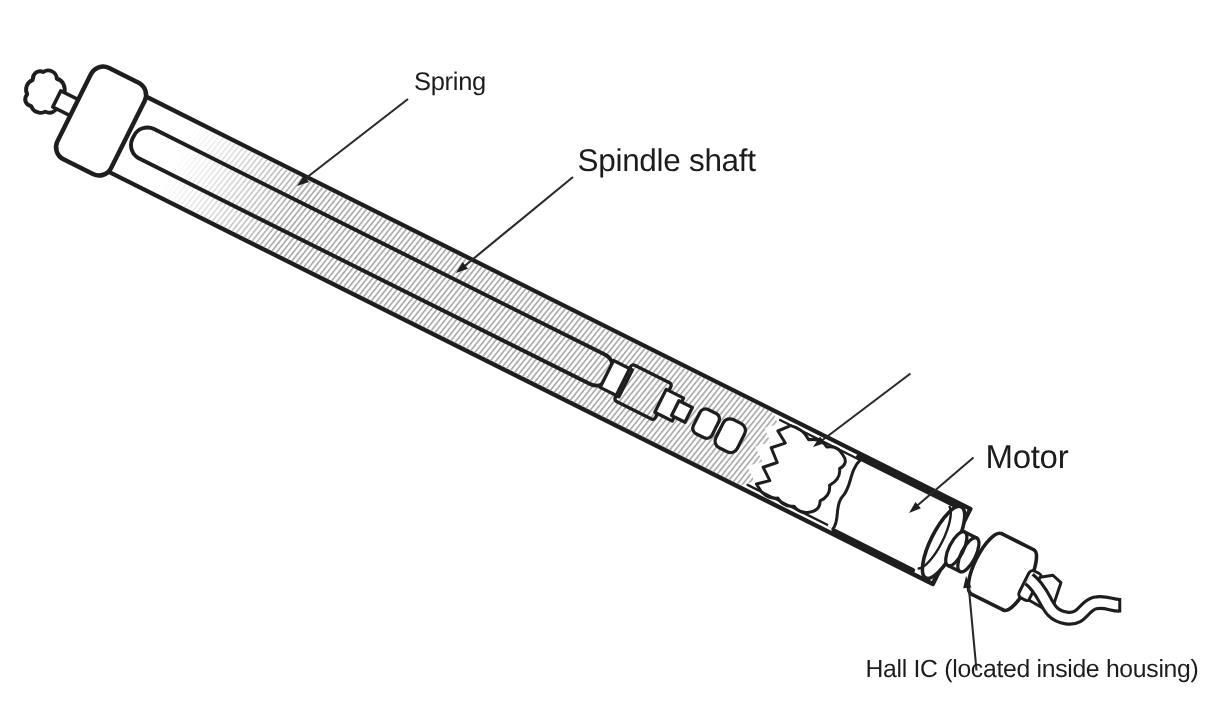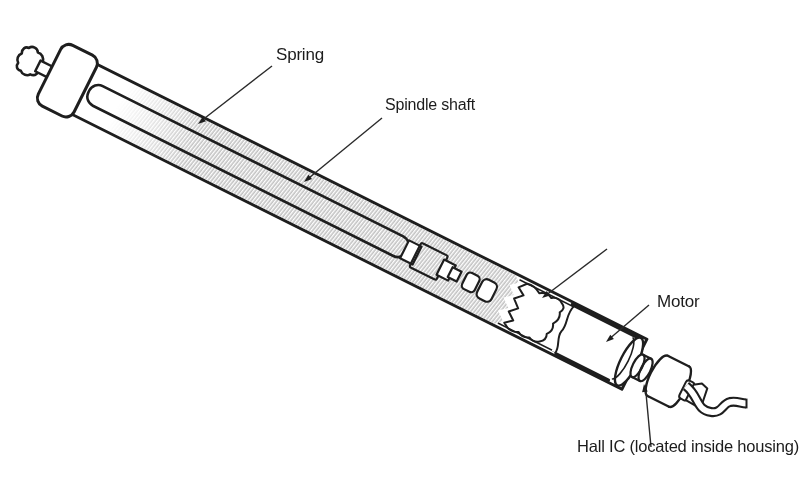--- a/index.html
+++ b/index.html
@@ -21,23 +21,23 @@
     top: 0;
   }
   .diagram-label {
     position: absolute;
     color: #1c1c1c;
     white-space: nowrap;
     line-height: 1.1;
     letter-spacing: -0.2px;
   }
   .lbl-spring    { left: 276px; top: 46px;  font-size: 17px;   }
-  .lbl-spindle   { left: 385px; top: 96px;  font-size: 16px;   }
+  .lbl-spindle   { left: 385px; top: 96px;  font-size: 21px;   }
   .lbl-planetary { left: 611px; top: 231px; font-size: 17.5px; }
-  .lbl-motor     { left: 657px; top: 293px; font-size: 17px;   }
+  .lbl-motor     { left: 657px; top: 293px; font-size: 22px;   }
   .lbl-hall      { left: 577px; top: 437px; font-size: 16.5px; }
 </style>
 </head>
 <body>
 
 <div class="stage">
 
   <svg width="809" height="478" viewBox="0 0 809 478">
     <defs>
       <pattern id="coil" patternUnits="userSpaceOnUse" width="2.9" height="10" patternTransform="rotate(12)">

